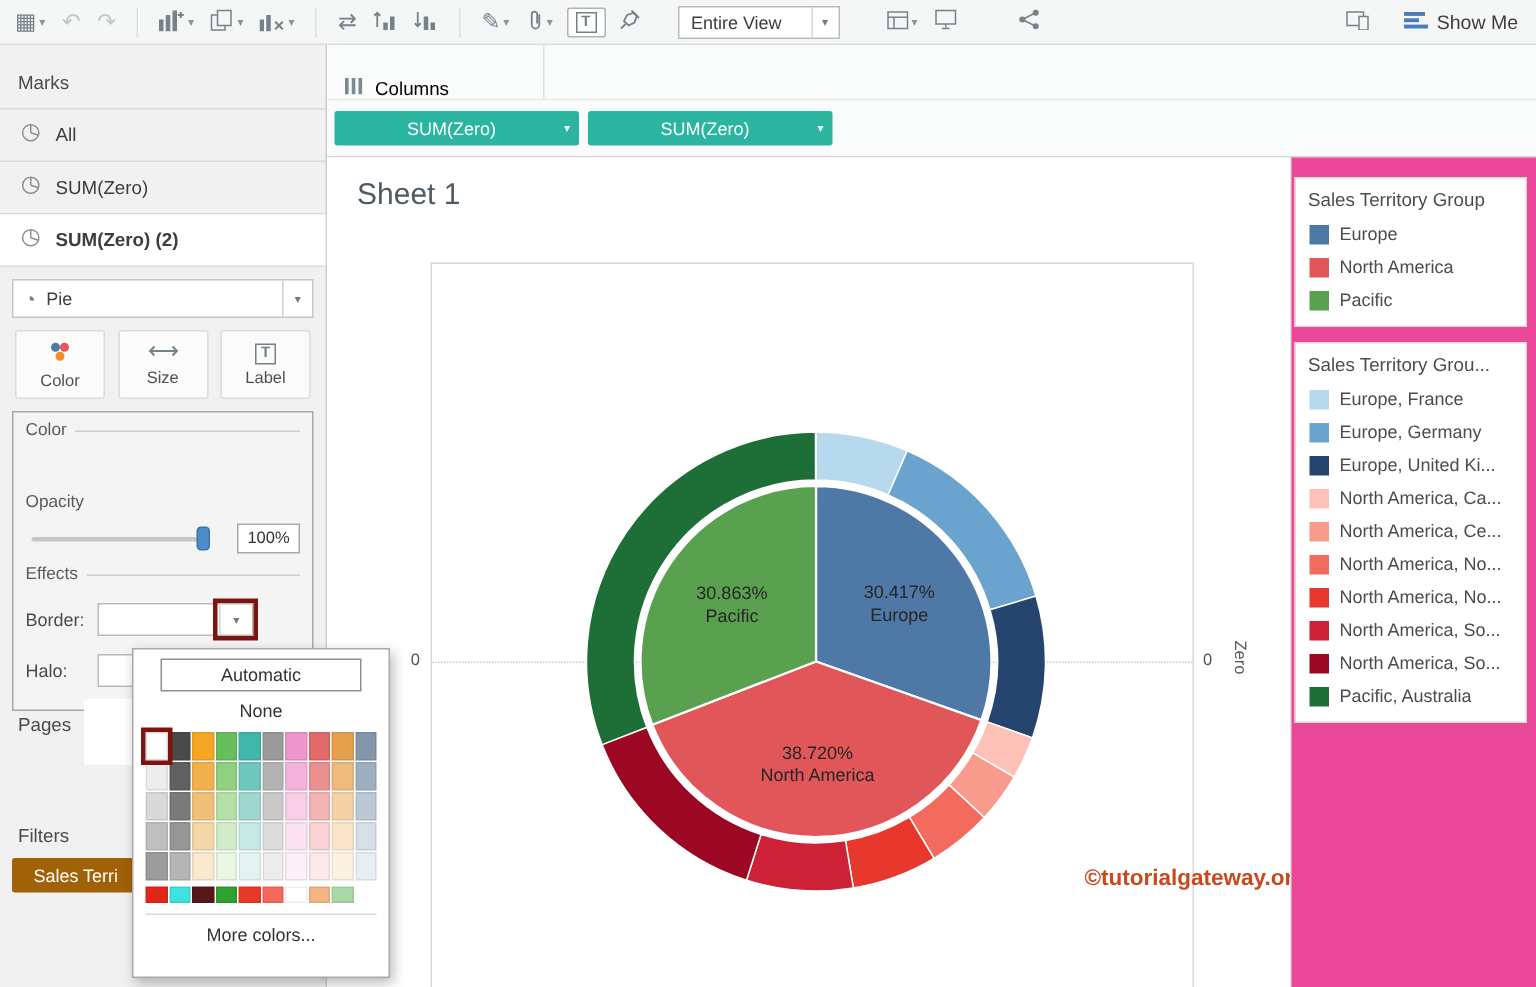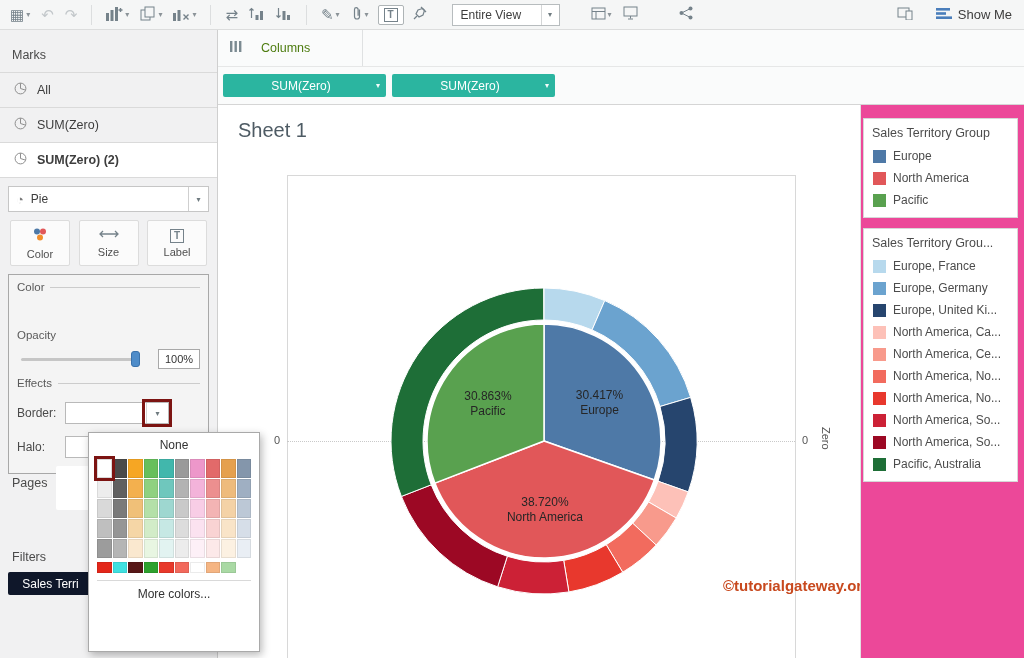--- a/index.html
+++ b/index.html
@@ -72,22 +72,22 @@
   .pill{height:23px;border-radius:2px;display:flex;align-items:center;color:#fff;font-size:12px;
     padding:0 6px;cursor:pointer}
   .pill-label{flex:1;text-align:center;white-space:nowrap;overflow:hidden}
   .pill-caret{font-size:8px;opacity:.95;margin-left:3px}
 
   
   .shelves{position:absolute;left:218px;top:30px;width:806px;height:75px}
   .shelf-row{position:relative;width:100%;height:37px;background:#fafbfb;border-bottom:1px solid #e6e7e7;
     display:flex;align-items:center}
   .shelf-row.rows{height:38px;border-bottom:1px solid #d5d5d5}
-  .shelf-cell{width:145px;height:100%;display:flex;align-items:center;gap:19px;padding-left:12px;
-    border-right:1px solid #dfe1e2;color:#4d7c0f;font-size:12.5px}
+  .shelf-cell{width:145px;height:100%;display:flex;align-items:flex-end;gap:8px;padding-left:12px;
+    border-right:1px solid #dfe1e2;color:#000000;font-size:12.5px}
   .shelf-content{flex:1;height:100%;display:flex;align-items:center;padding-left:5px;gap:6px}
 
   
   .sheet{position:absolute;left:218px;top:105px;width:642px;height:553px;background:#fff}
   .sheet-title{position:absolute;left:20px;top:14px;font-size:20px;color:#4e5b64}
   .plot-vline{position:absolute;top:70px;height:483px;width:0;border-left:1px solid #d8d8d8}
   .plot-hline{position:absolute;left:69px;top:70px;width:508px;height:0;border-top:1px solid #d8d8d8}
   .zero-line{position:absolute;left:69px;top:336px;width:508px;height:0;border-top:1px dotted #c9c9c9}
   .tick{position:absolute;font-size:11px;color:#555}
   .axis-vert{position:absolute;font-size:11px;color:#555;writing-mode:vertical-rl}
@@ -350,21 +350,21 @@
           <span class="effect-caret">▾</span>
         </span>
       </div>
     </div>
 
     <div class="panel-label" style="top:446px">Pages</div>
     <div class="pages-shelf"></div>
 
     <div class="panel-label" style="top:520px">Filters</div>
     <div class="filters-pills" id="filters-pills">
-        <div class="pill" style="background: #0f172a; width: 92px; justify-content: space-between;">
+        <div class="pill" style="background: #a16207; width: 92px; justify-content: space-between;">
           <span class="pill-label">Sales Terri</span>
           <span class="pill-caret">▾</span>
         </div>
       </div>
   </div>
 
   <div class="shelves">
     <div class="shelf-row">
       <div class="shelf-cell">
         <span><svg width="12" height="11" viewBox="0 0 12 11">
@@ -480,20 +480,21 @@
           <span class="legend-label">North America, So...</span>
         </div>
         <div class="legend-item">
           <span class="legend-swatch" style="background: rgb(30, 110, 55);"></span>
           <span class="legend-label">Pacific, Australia</span>
         </div>
       </div>
     </div>
 
   <div class="popup">
+    <div class="popup-auto">Automatic</div>
     <div class="popup-none">None</div>
     <div class="palette" id="palette">
         <div class="sw selected-sw" style="background: rgb(255, 255, 255);"></div>
         <div class="sw" style="background: rgb(74, 74, 74);"></div>
         <div class="sw" style="background: rgb(246, 166, 35);"></div>
         <div class="sw" style="background: rgb(103, 191, 92);"></div>
         <div class="sw" style="background: rgb(65, 183, 172);"></div>
         <div class="sw" style="background: rgb(154, 154, 154);"></div>
         <div class="sw" style="background: rgb(237, 151, 202);"></div>
         <div class="sw" style="background: rgb(226, 106, 106);"></div>

